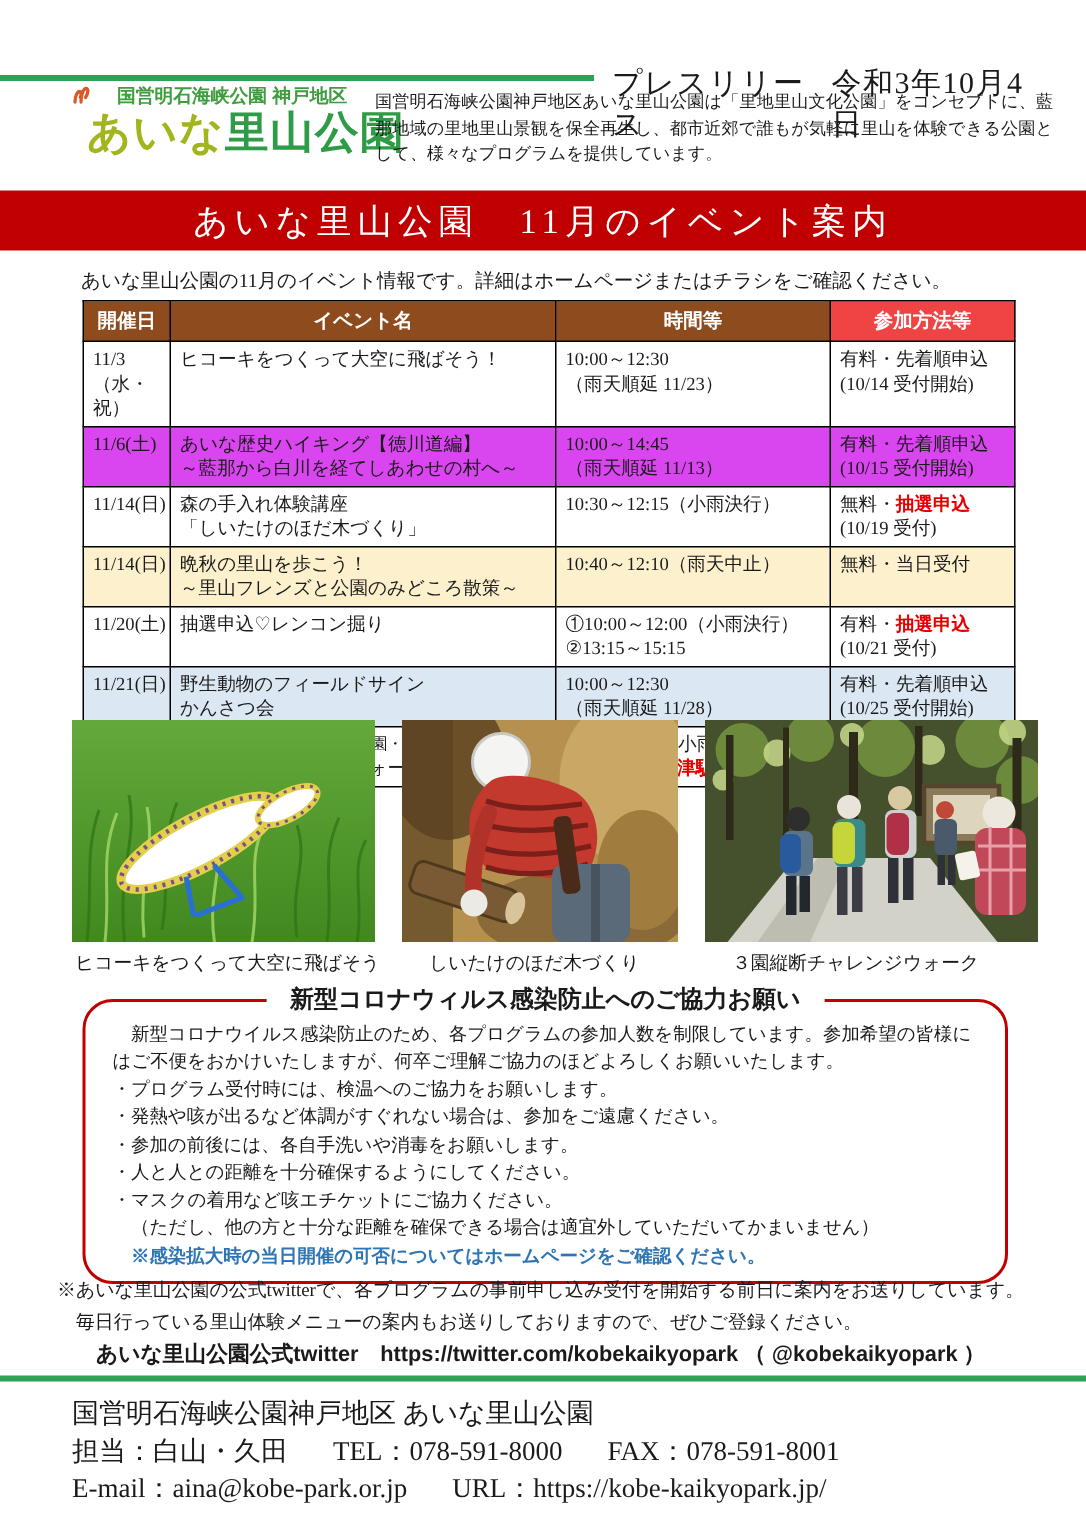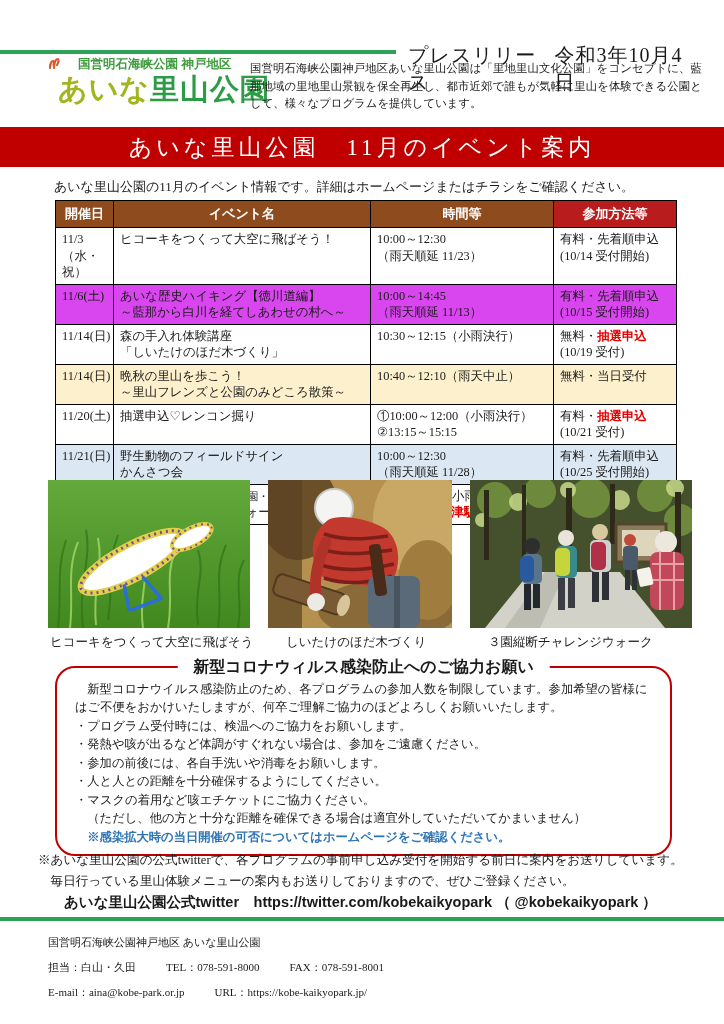--- a/index.html
+++ b/index.html
@@ -40,21 +40,21 @@
   .covid-title{position:absolute;top:-13px;left:50%;transform:translateX(-50%);background:#ffffff;
     padding:0 16px;font-size:16px;font-weight:bold;white-space:nowrap;}
   .covid-note{color:#2e75b6;font-weight:bold;padding-left:1em;}
   
   .twitter-note{left:38px;top:850px;width:652px;font-size:12.6px;line-height:1.65;
     padding-left:1em;text-indent:-1em;box-sizing:border-box;}
   .twitter-official{left:64px;top:893px;font-size:14.5px;font-weight:bold;
     font-family:"Liberation Sans","DejaVu Sans",sans-serif;}
   .rule-bottom{left:0;top:917px;width:724px;height:4px;background:#2da156;}
   
-  .footer{left:48px;top:930px;font-size:11px;line-height:25px;}
+  .footer{left:48px;top:930px;font-size:18px;line-height:25px;}
   .footer span{margin-right:30px;}
 </style>
 </head>
 <body>
 
 <div class="page">
 
   <div class="abs rule-top" style="background-color: rgb(45, 161, 86);"></div>
 
   <div class="abs press-line">
@@ -89,21 +89,21 @@
         <col style="width:58px">
         <col style="width:257px">
         <col style="width:183px">
         <col style="width:123px">
       </colgroup>
     <thead>
       <tr>
         <th style="background-color: rgb(142, 76, 30);">開催日</th>
         <th style="background-color: rgb(142, 76, 30);">イベント名</th>
         <th style="background-color: rgb(142, 76, 30);">時間等</th>
-        <th style="background-color: #b91c1c;">参加方法等</th>
+        <th style="background-color: #ef4444;">参加方法等</th>
       </tr>
     </thead>
     <tbody>
       <tr style="background-color: rgb(255, 255, 255);">
         <td class="c-date">
             <div>11/3</div>
             <div>（水・祝）</div>
           </td>
         <td class="c-event">
             <div>ヒコーキをつくって大空に飛ばそう！</div>

